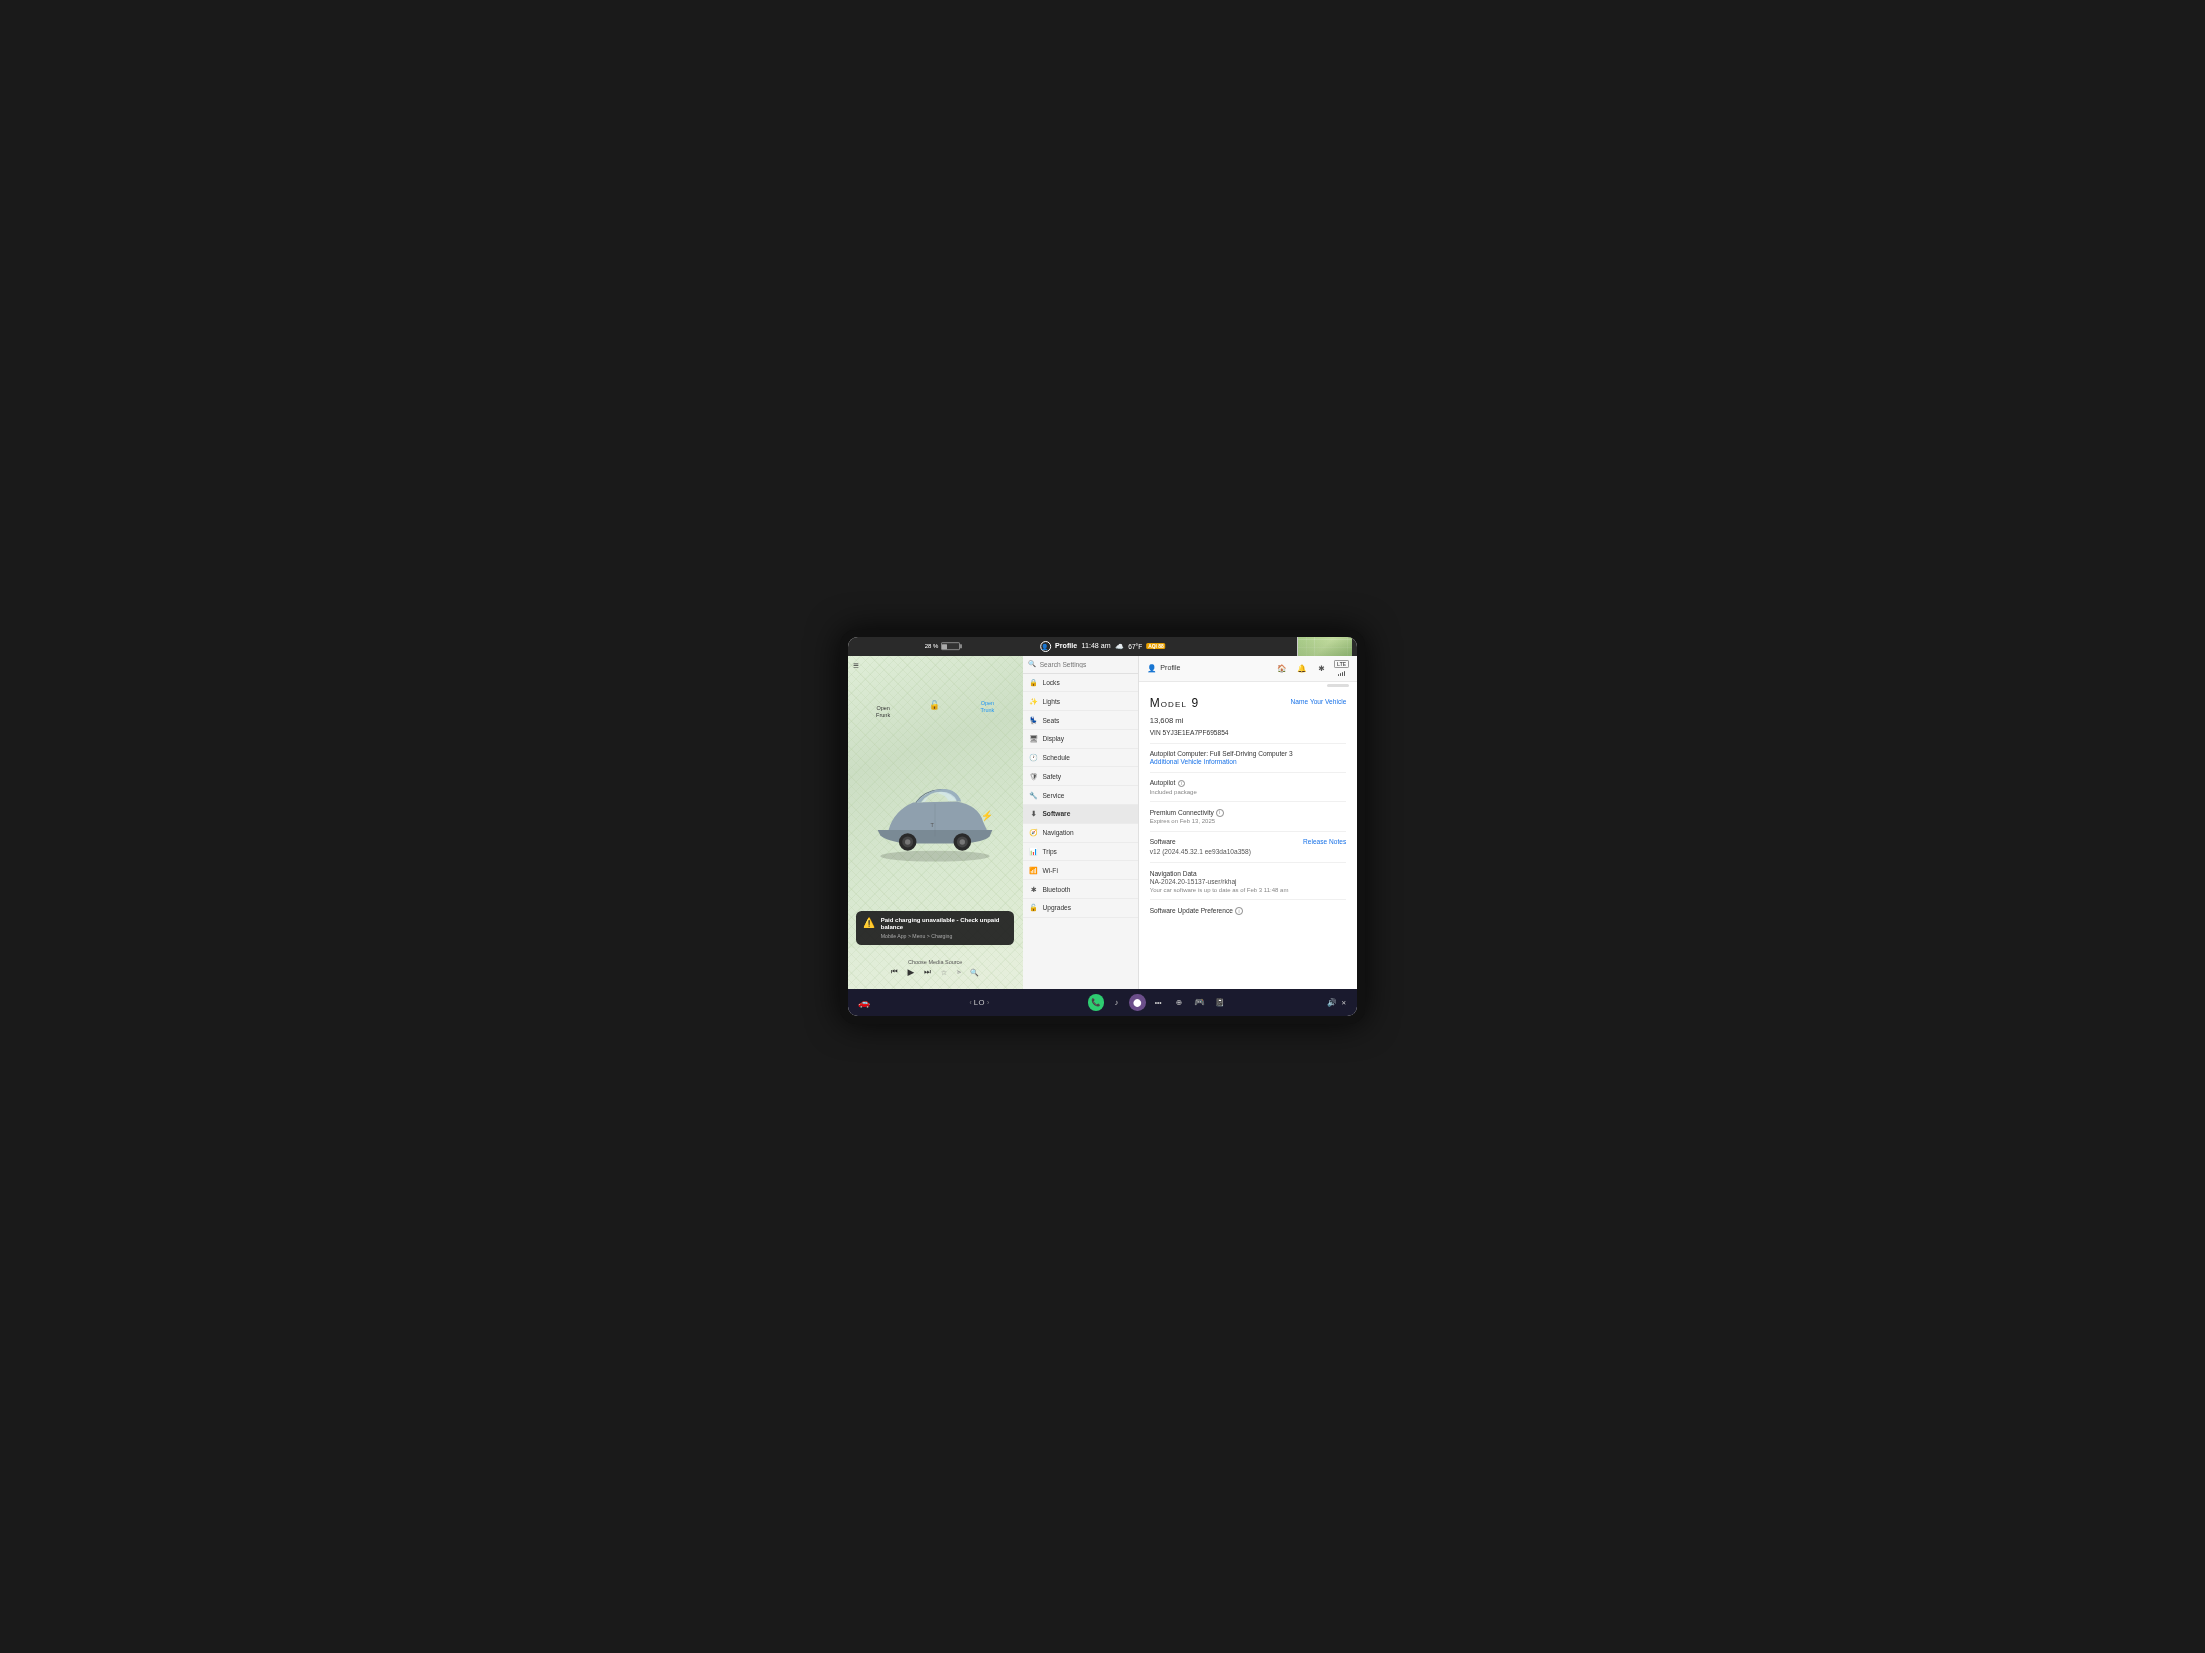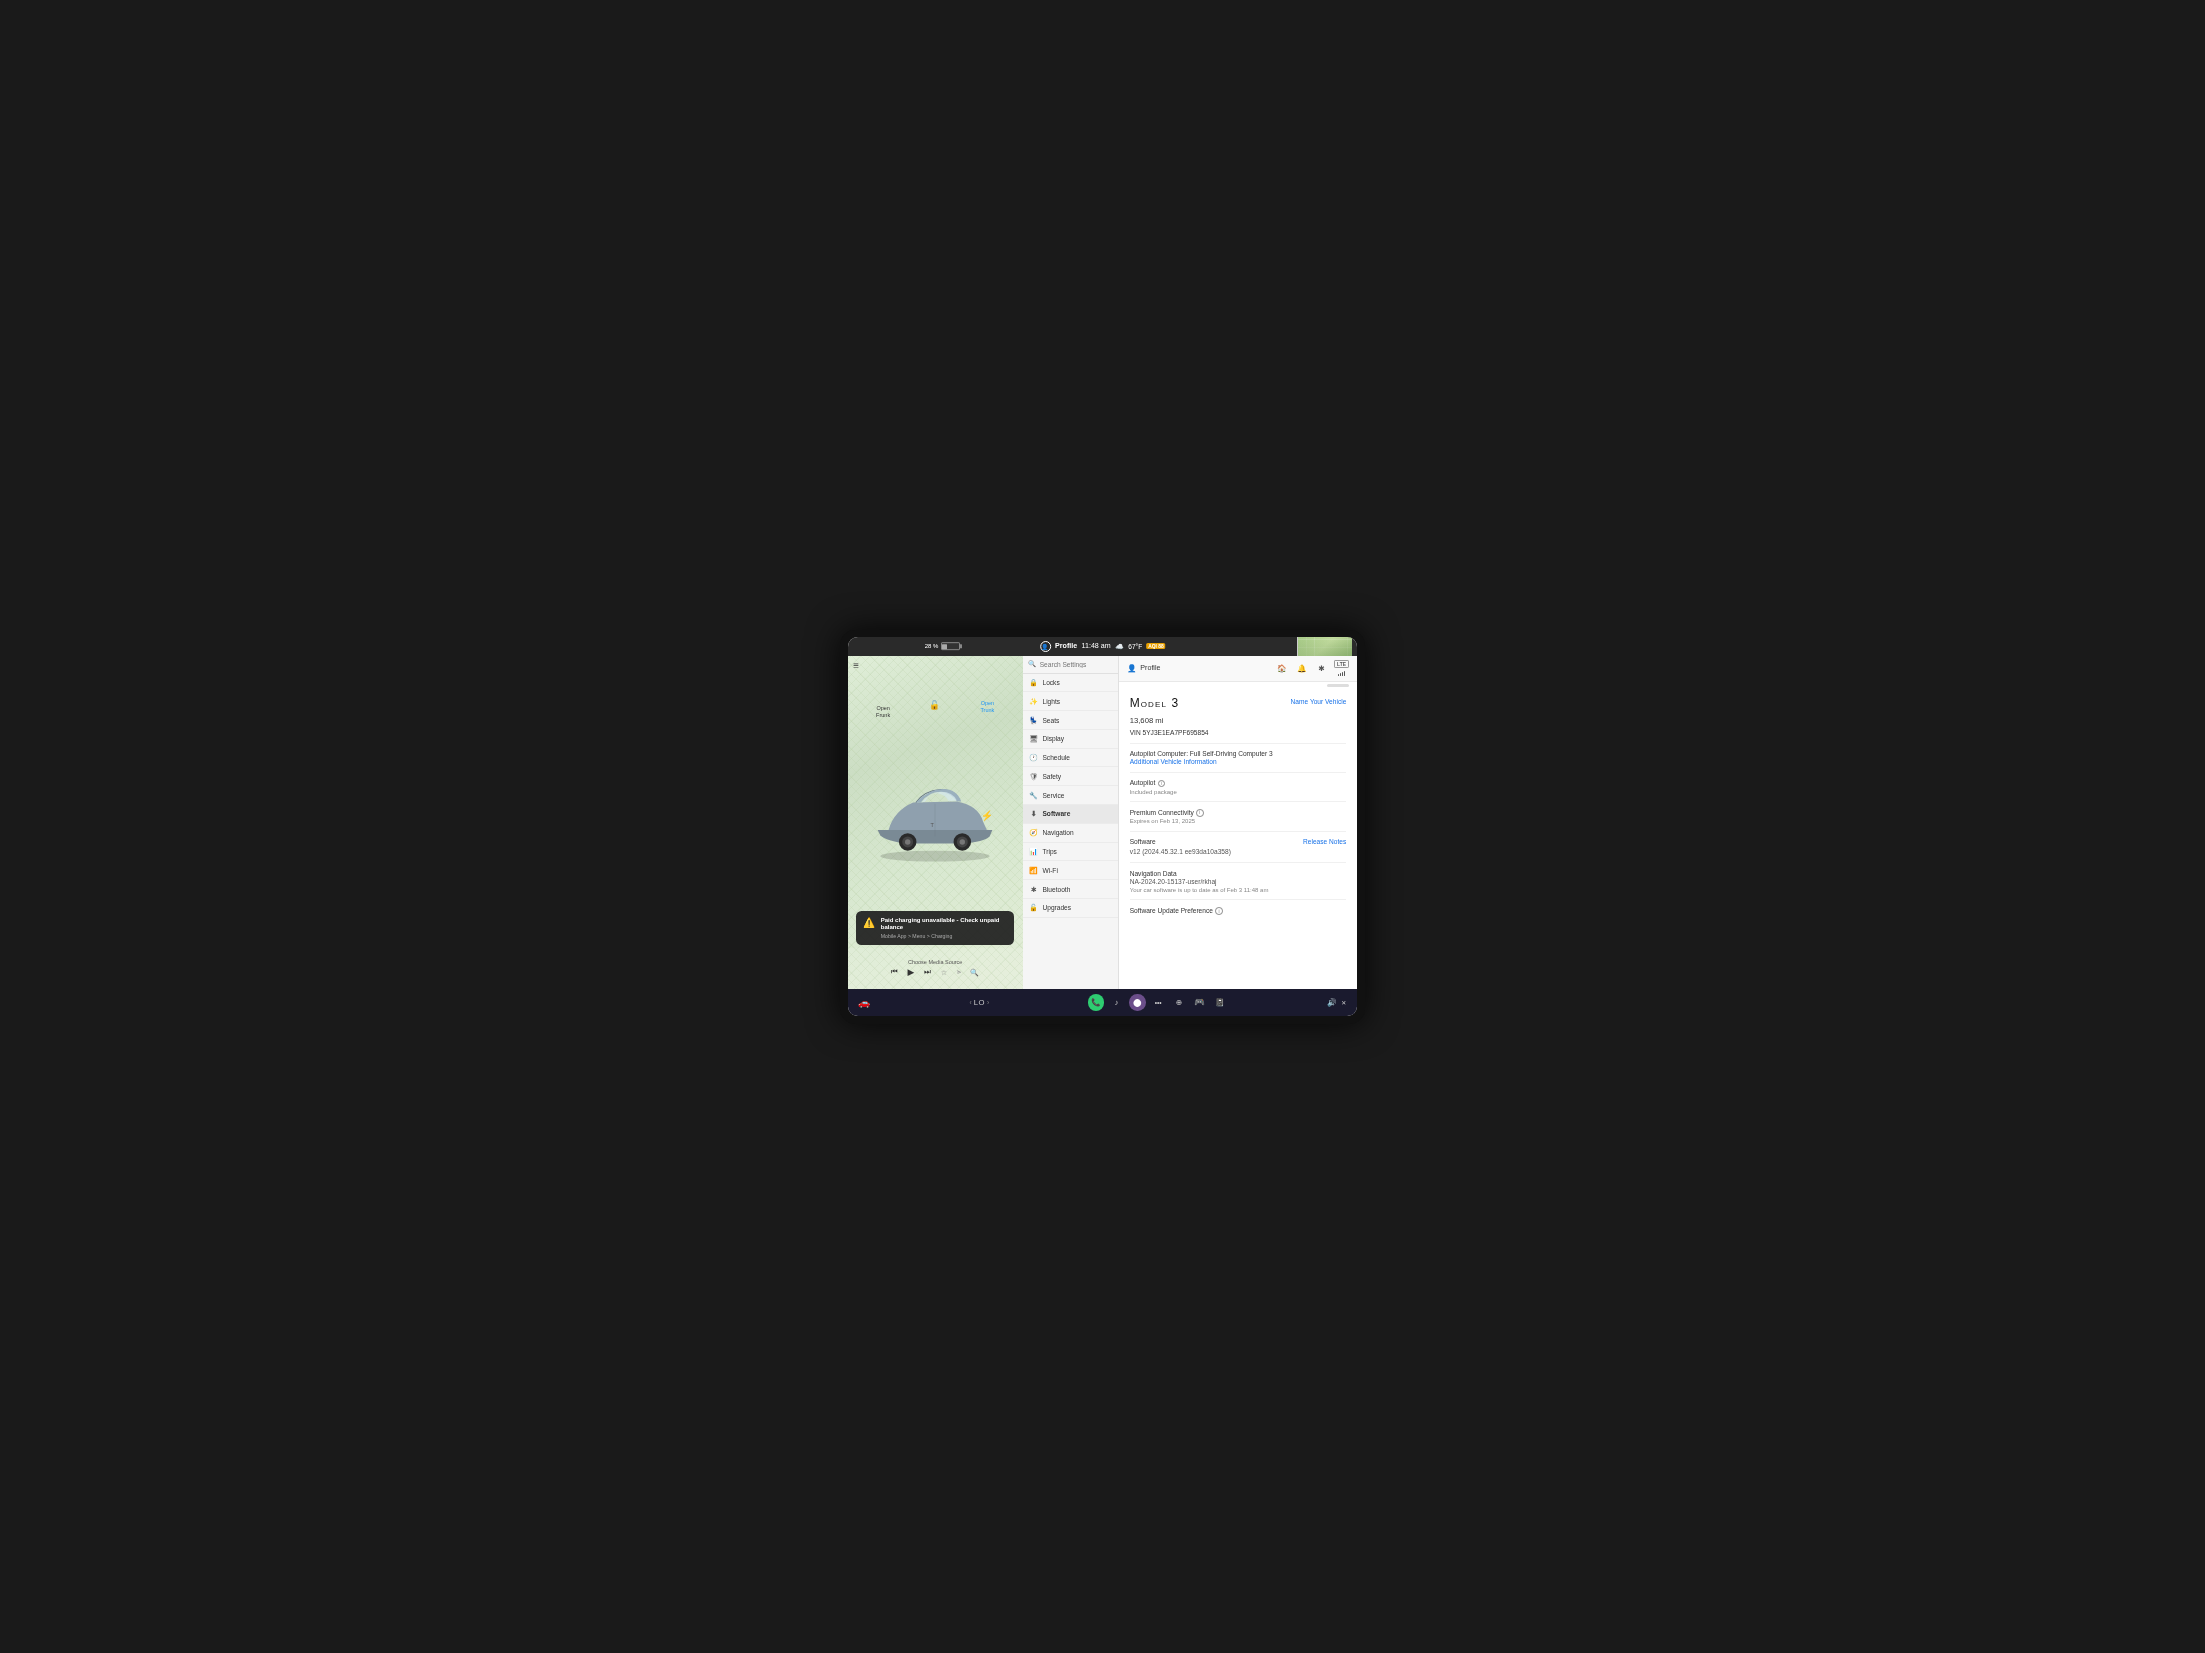--- a/index.html
+++ b/index.html
@@ -277,21 +277,21 @@
 
     
     .right-area {
       flex: 1;
       display: flex;
       overflow: hidden;
     }
 
     
     .settings-sidebar {
-      width: 96px;
+      width: 116px;
       background: #f5f5f5;
       border-right: 0.5px solid #e0e0e0;
       display: flex;
       flex-direction: column;
       flex-shrink: 0;
     }
     .search-settings {
       padding: 4.4px 5.5px;
       border-bottom: 0.5px solid #e0e0e0;
       display: flex;
@@ -746,21 +746,21 @@
             </div>
           </div>
 
           <div style="display:flex;justify-content:flex-end;padding:2.2px 8.8px 0;">
             <div style="width:22px;height:3.3px;background:#ddd;border-radius:1.6px;"></div>
           </div>
 
           <div class="vehicle-info">
 
             <div class="vehicle-title-row">
-              <span class="vehicle-model">Model 3</span>
+              <span class="vehicle-model">Model 9</span>
               <a class="name-vehicle-link">Name Your Vehicle</a>
             </div>
 
             <div class="mileage">13,608 mi</div>
 
             <div class="vin-row info-section">
               <span style="font-weight:500;font-size:6.6px;">VIN </span><span style="font-size:6.6px;">5YJ3E1EA7PF695854</span>
             </div>
 
             <div class="info-section">

